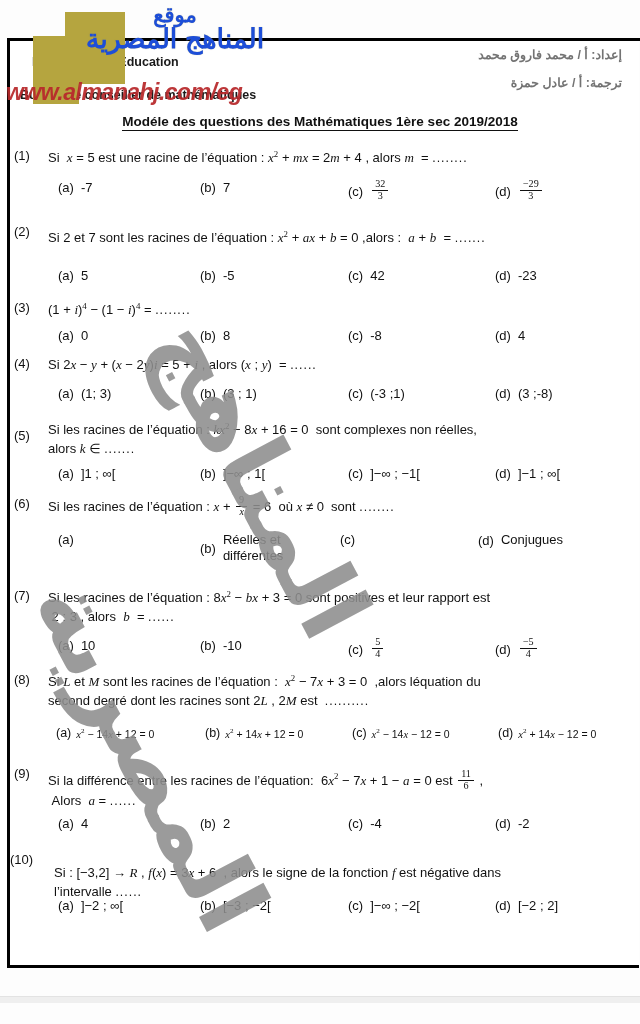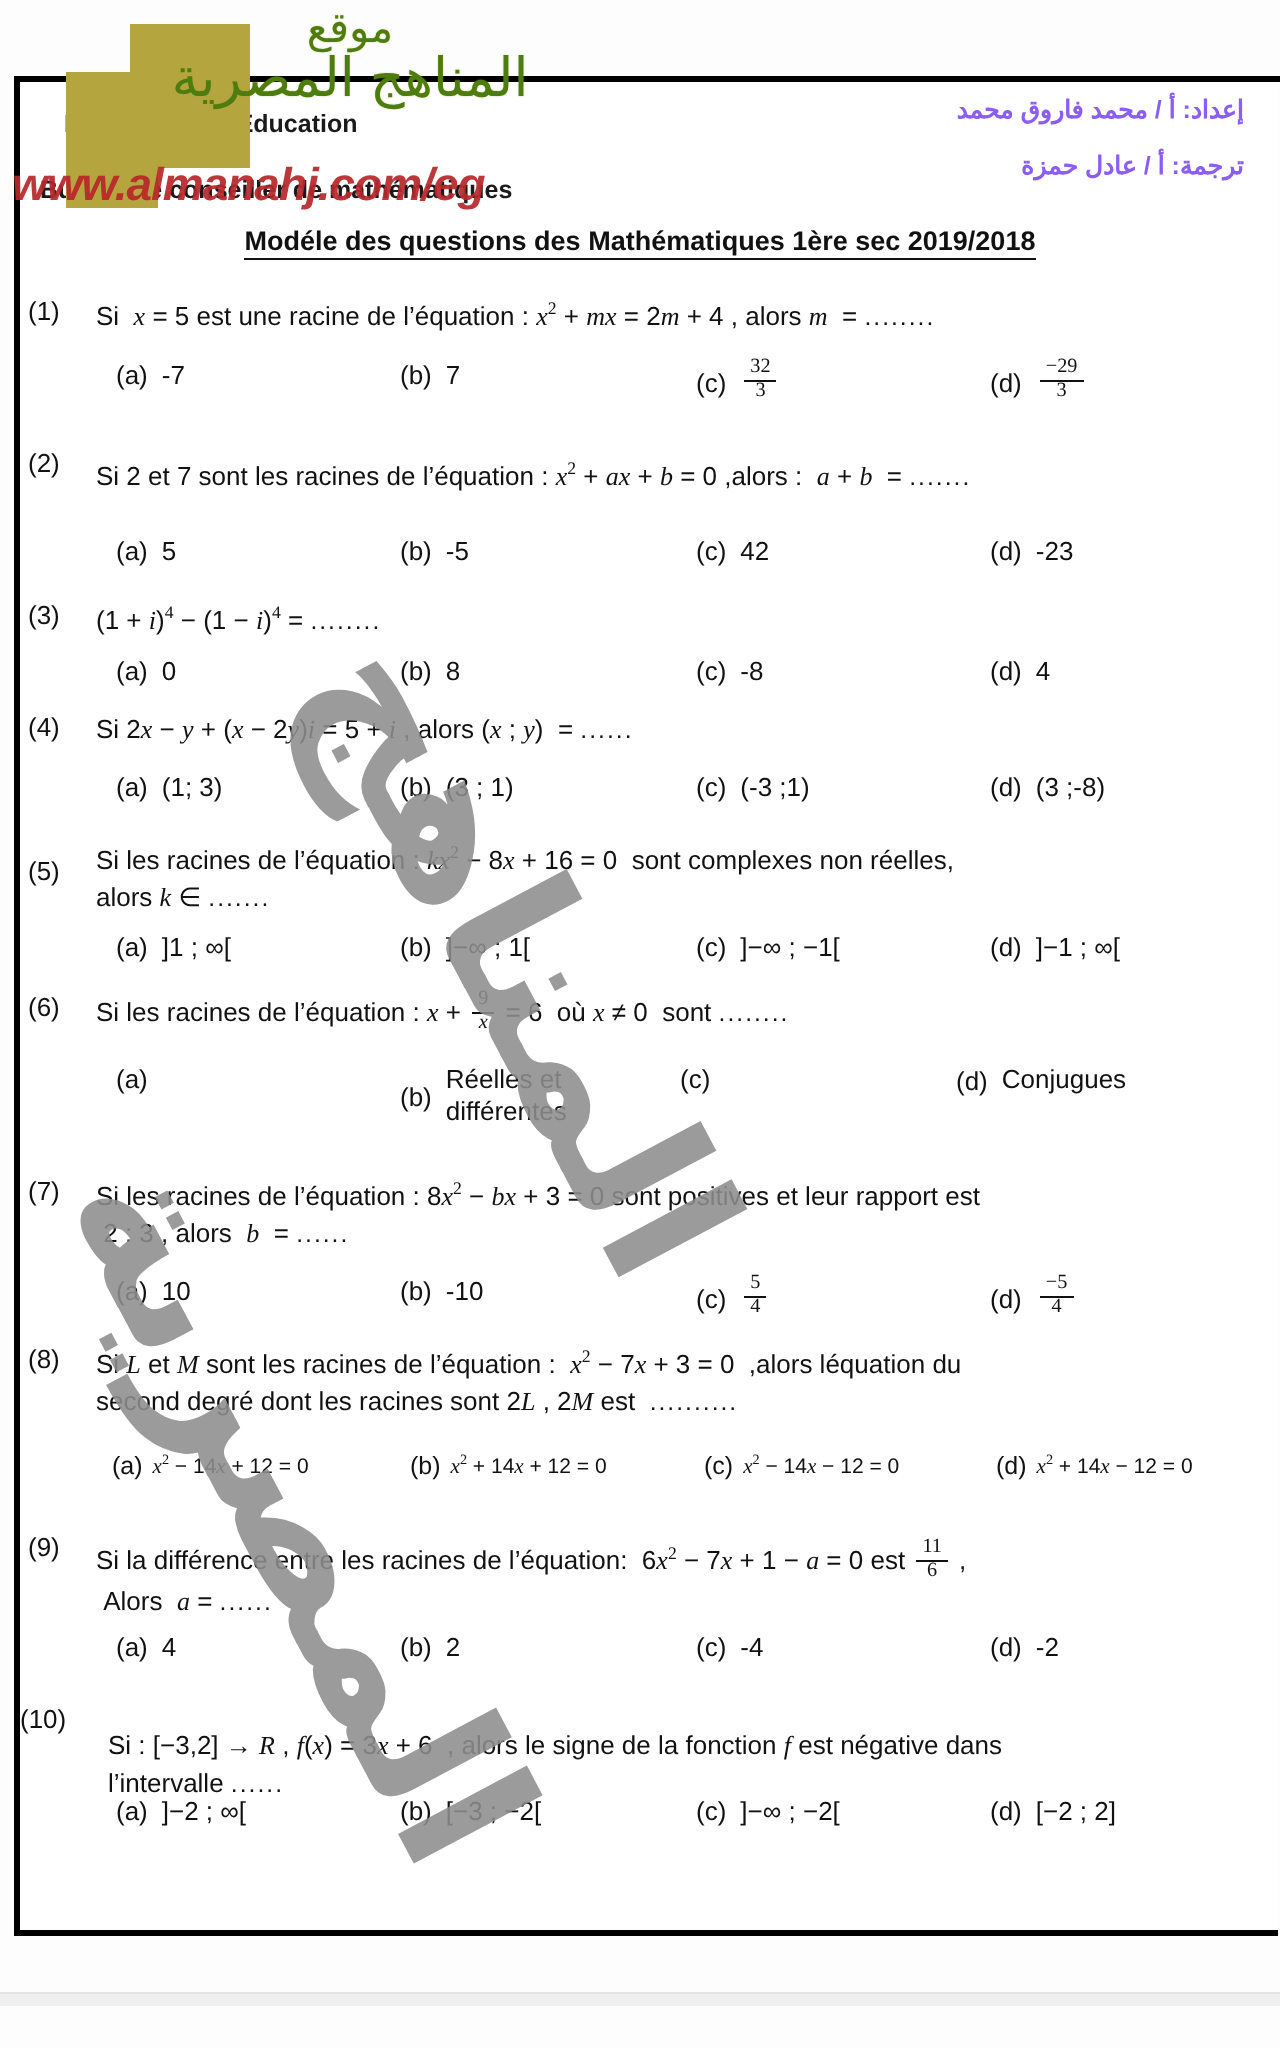--- a/index.html
+++ b/index.html
@@ -81,22 +81,22 @@
     position: absolute;
     left: 6px; top: 66px;
     width: 46px; height: 26px;
     background: #b5a53f;
   }
 
   
   .site-gold {
     position: absolute;
     z-index: 5;
-    color: #4d7c0f;
-    font-weight: normal;
+    color: #1d4ed8;
+    font-weight: bold;
     direction: rtl;
     text-align: center;
     pointer-events: none;
     line-height: 1;
     text-shadow: 0 0 1px rgba(181,165,63,.5);
   }
   .site-gold-1 {
     left: 100px; top: 4px;
     width: 150px;
     font-size: 21px;
@@ -135,21 +135,21 @@
   }
   .hdr-left-1 { top: 55px; left: 32px; }
   .hdr-left-2 { top: 88px; left: 20px; }
 
   .hdr-right {
     position: absolute;
     right: 18px;
     z-index: 2;
     font-size: 12.5px;
     font-weight: bold;
-    color: #8b5cf6;
+    color: #737373;
     direction: rtl;
     white-space: nowrap;
     margin-left: 28px;
   }
   .hdr-right-1 { top: 47px; }
   .hdr-right-2 { top: 75px; }
 
   
   .doc-title {
     position: absolute;

